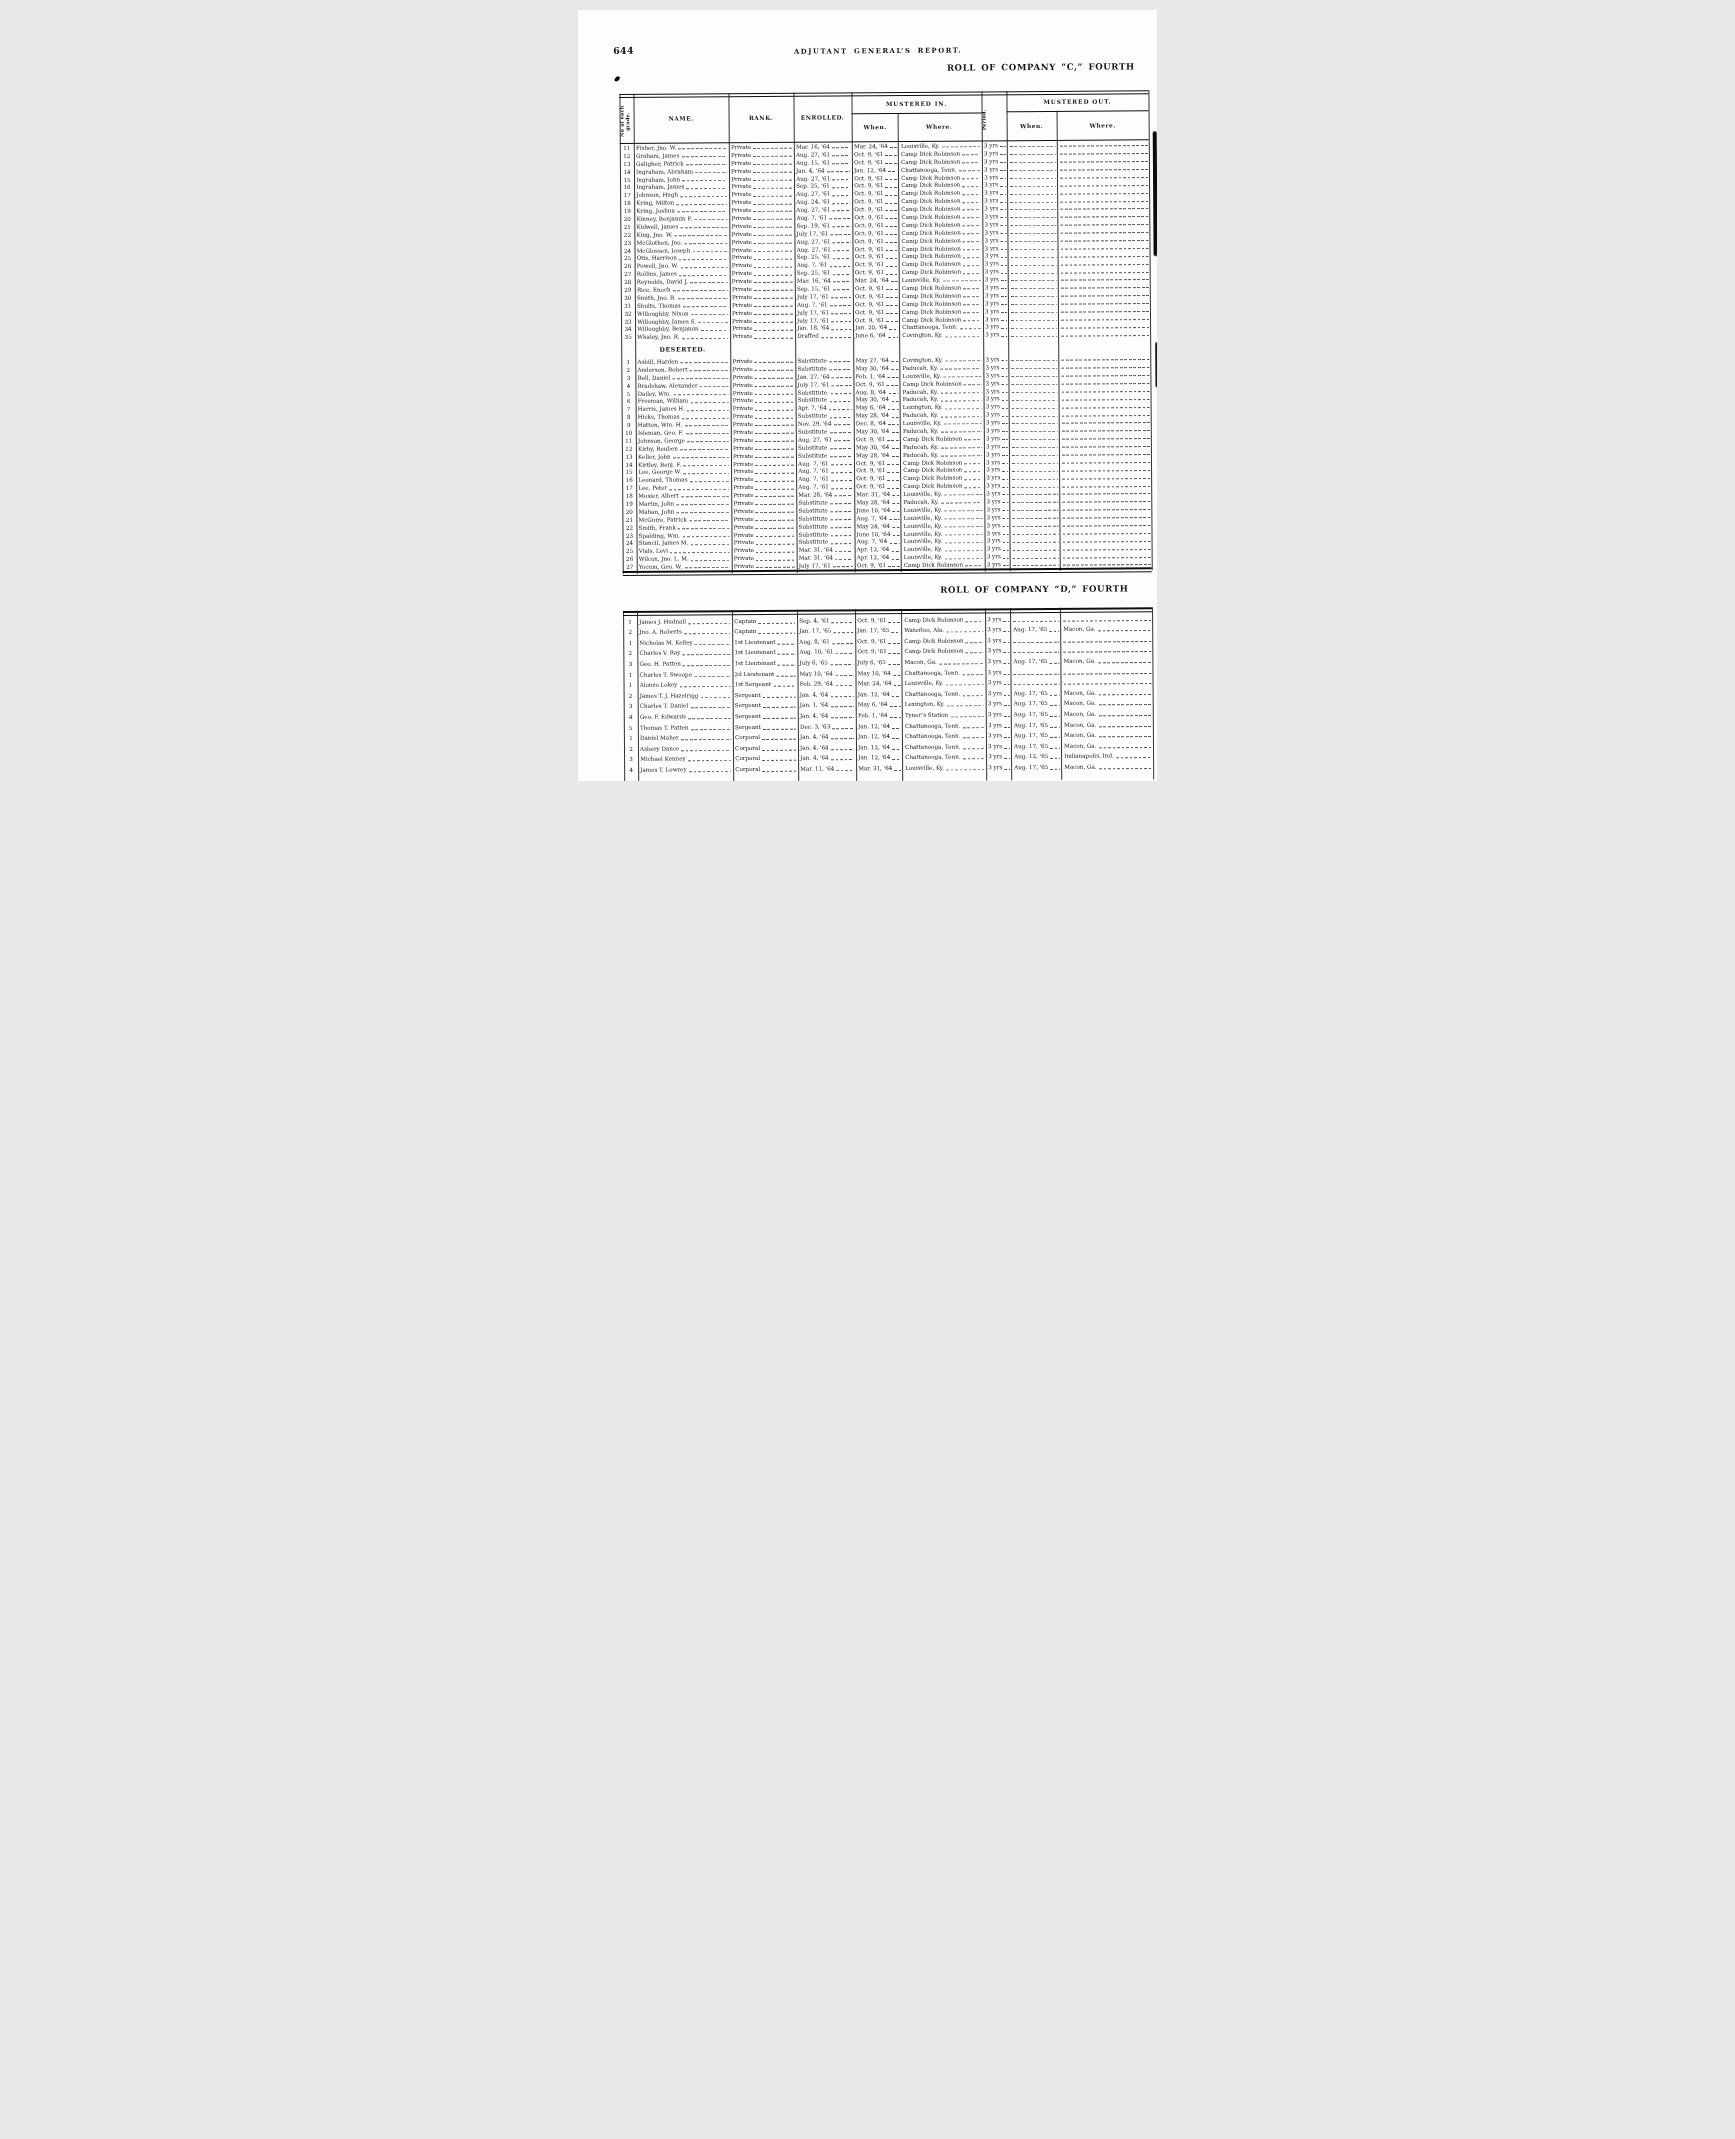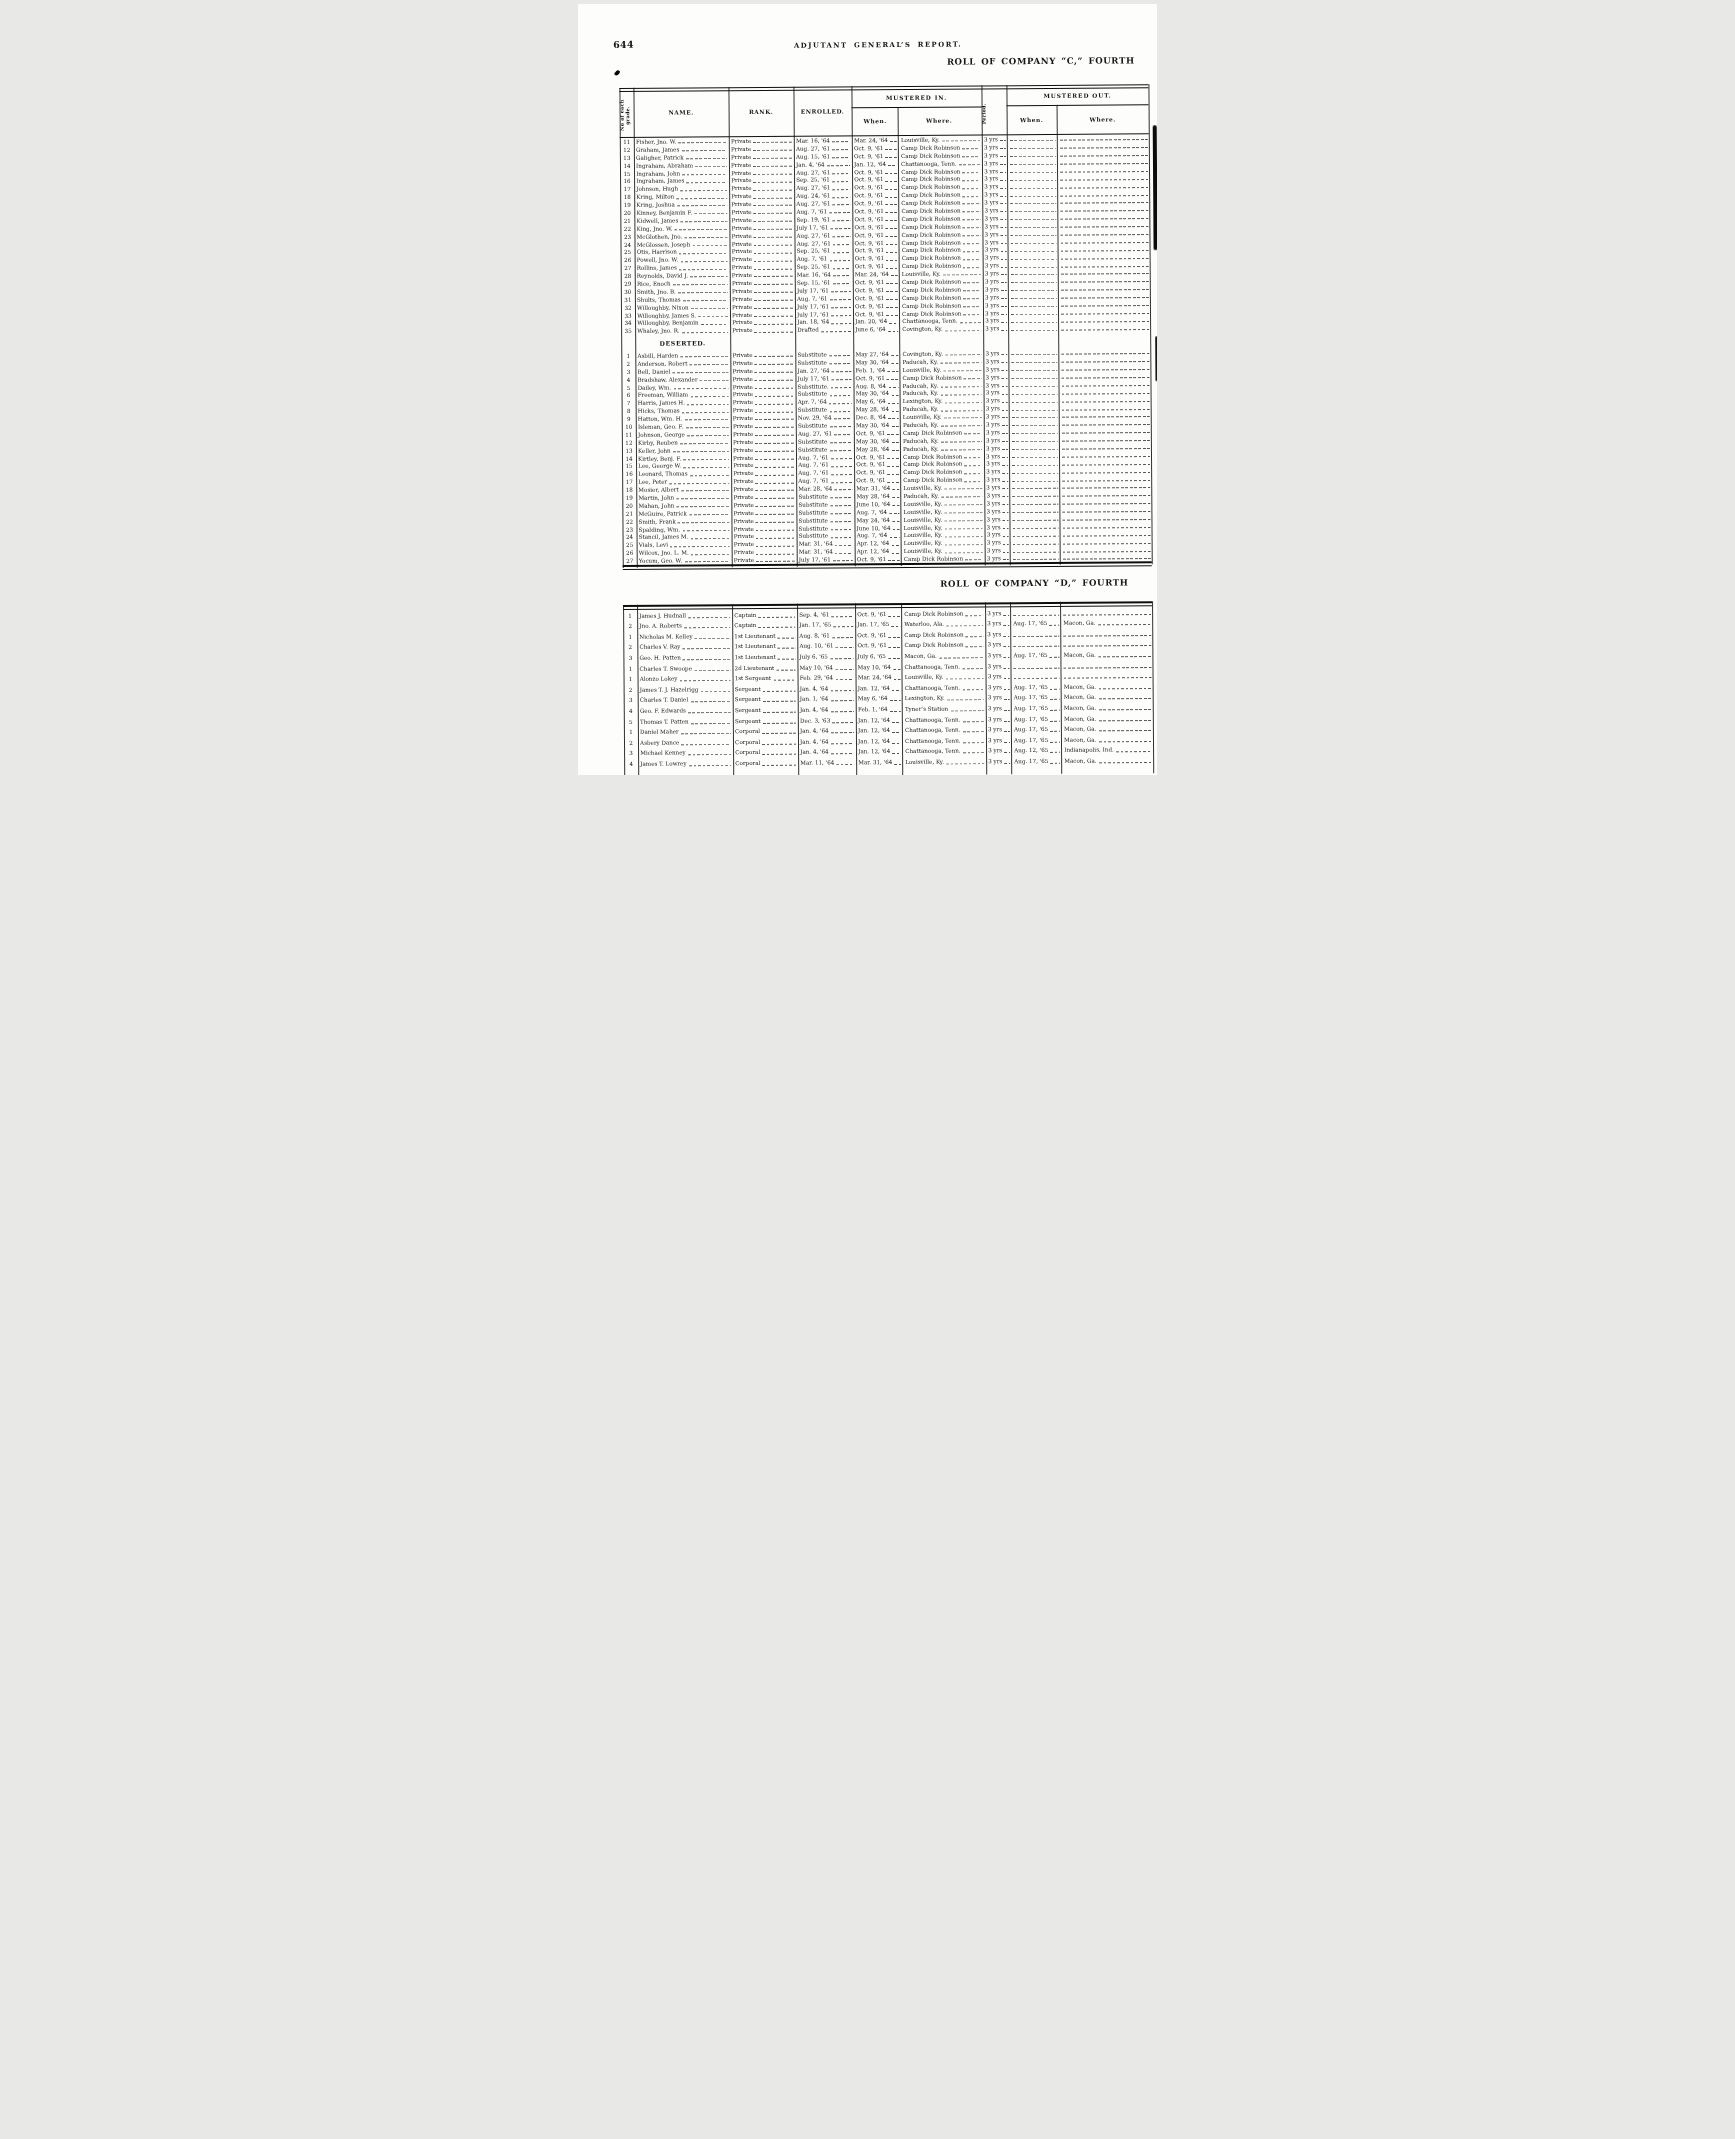--- a/index.html
+++ b/index.html
@@ -1,17 +1,17 @@
 <!DOCTYPE html>
 <html style="font-size:6.8px"><head>
 <meta charset="utf-8">
 <style>
   html,body{margin:0;padding:0;background:#e8e8e6;}
   .page{
-    position:relative; width:579px; height:771px; margin:4px auto;
+    position:relative; width:579px; height:771px; margin:10px auto;
     background:#fdfdfc; overflow:hidden;
     font-family:"DejaVu Serif","Liberation Serif",serif;
     color:#161616;
   }
   .sheet{position:absolute; inset:0; transform:rotate(-0.4deg); transform-origin:55% 40%;}
 
   
   .pageno{position:absolute; left:37px; top:33px; font-size:9.4px; font-weight:bold; letter-spacing:0.4px;}
   .running-head{position:absolute; left:195px; top:37px; width:214px; text-align:center;
     font-size:6.8px; font-weight:bold; letter-spacing:1.5px; word-spacing:2.6px;}

